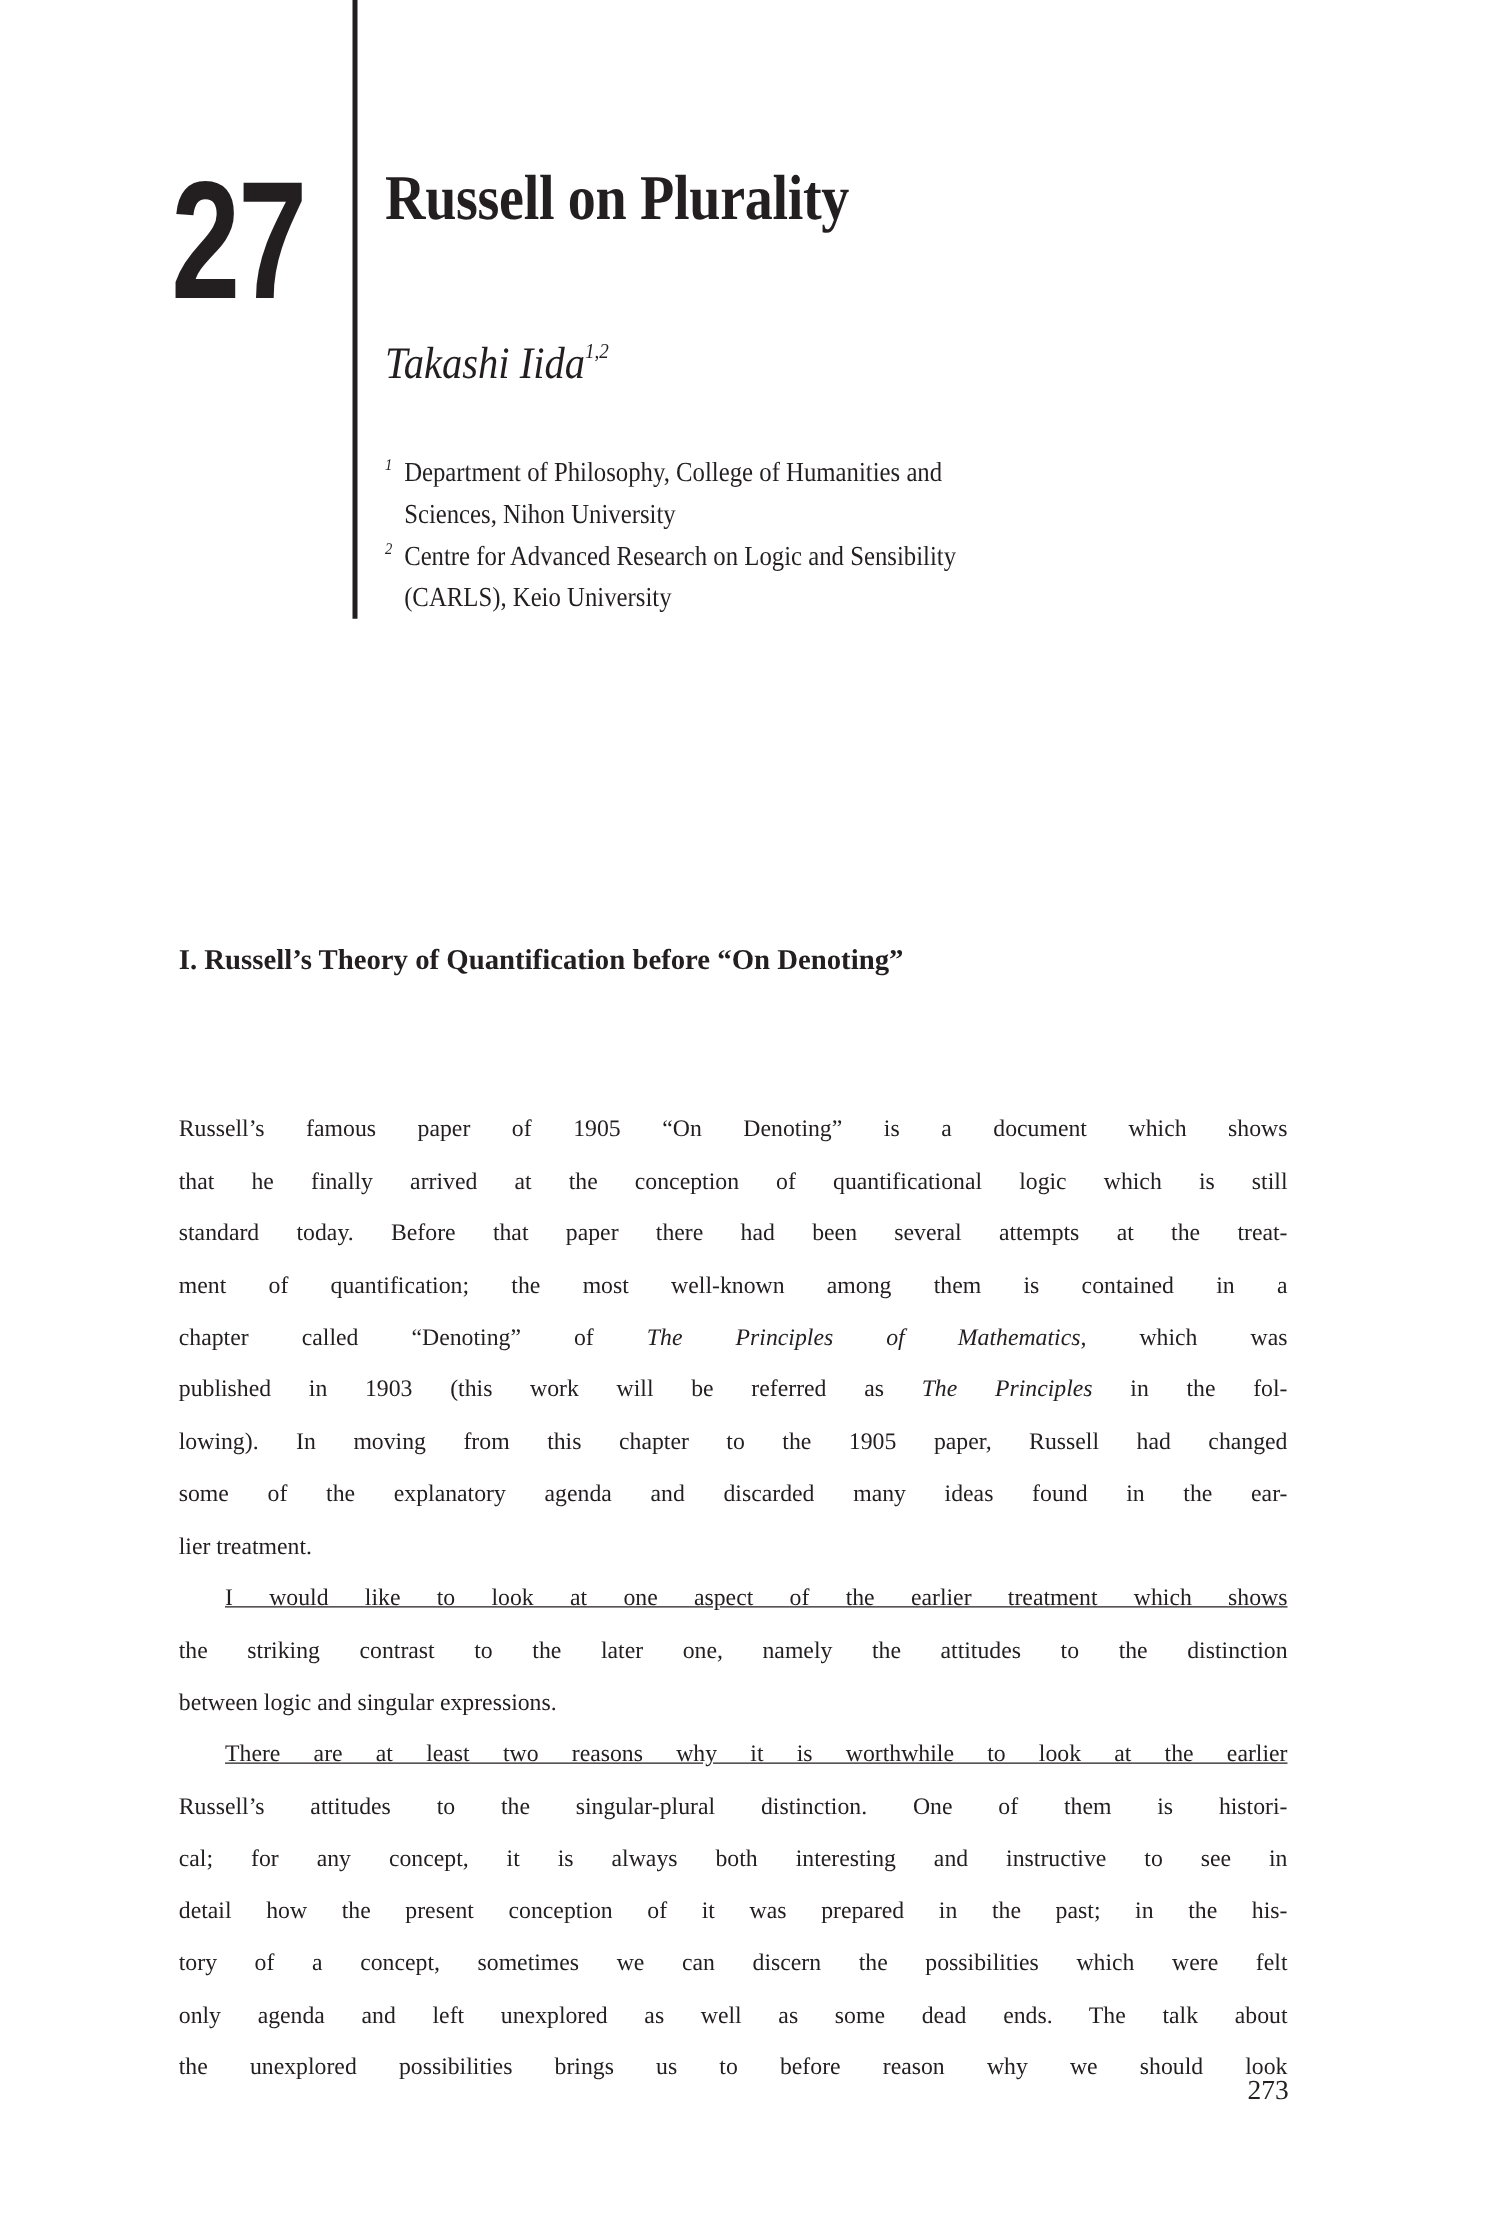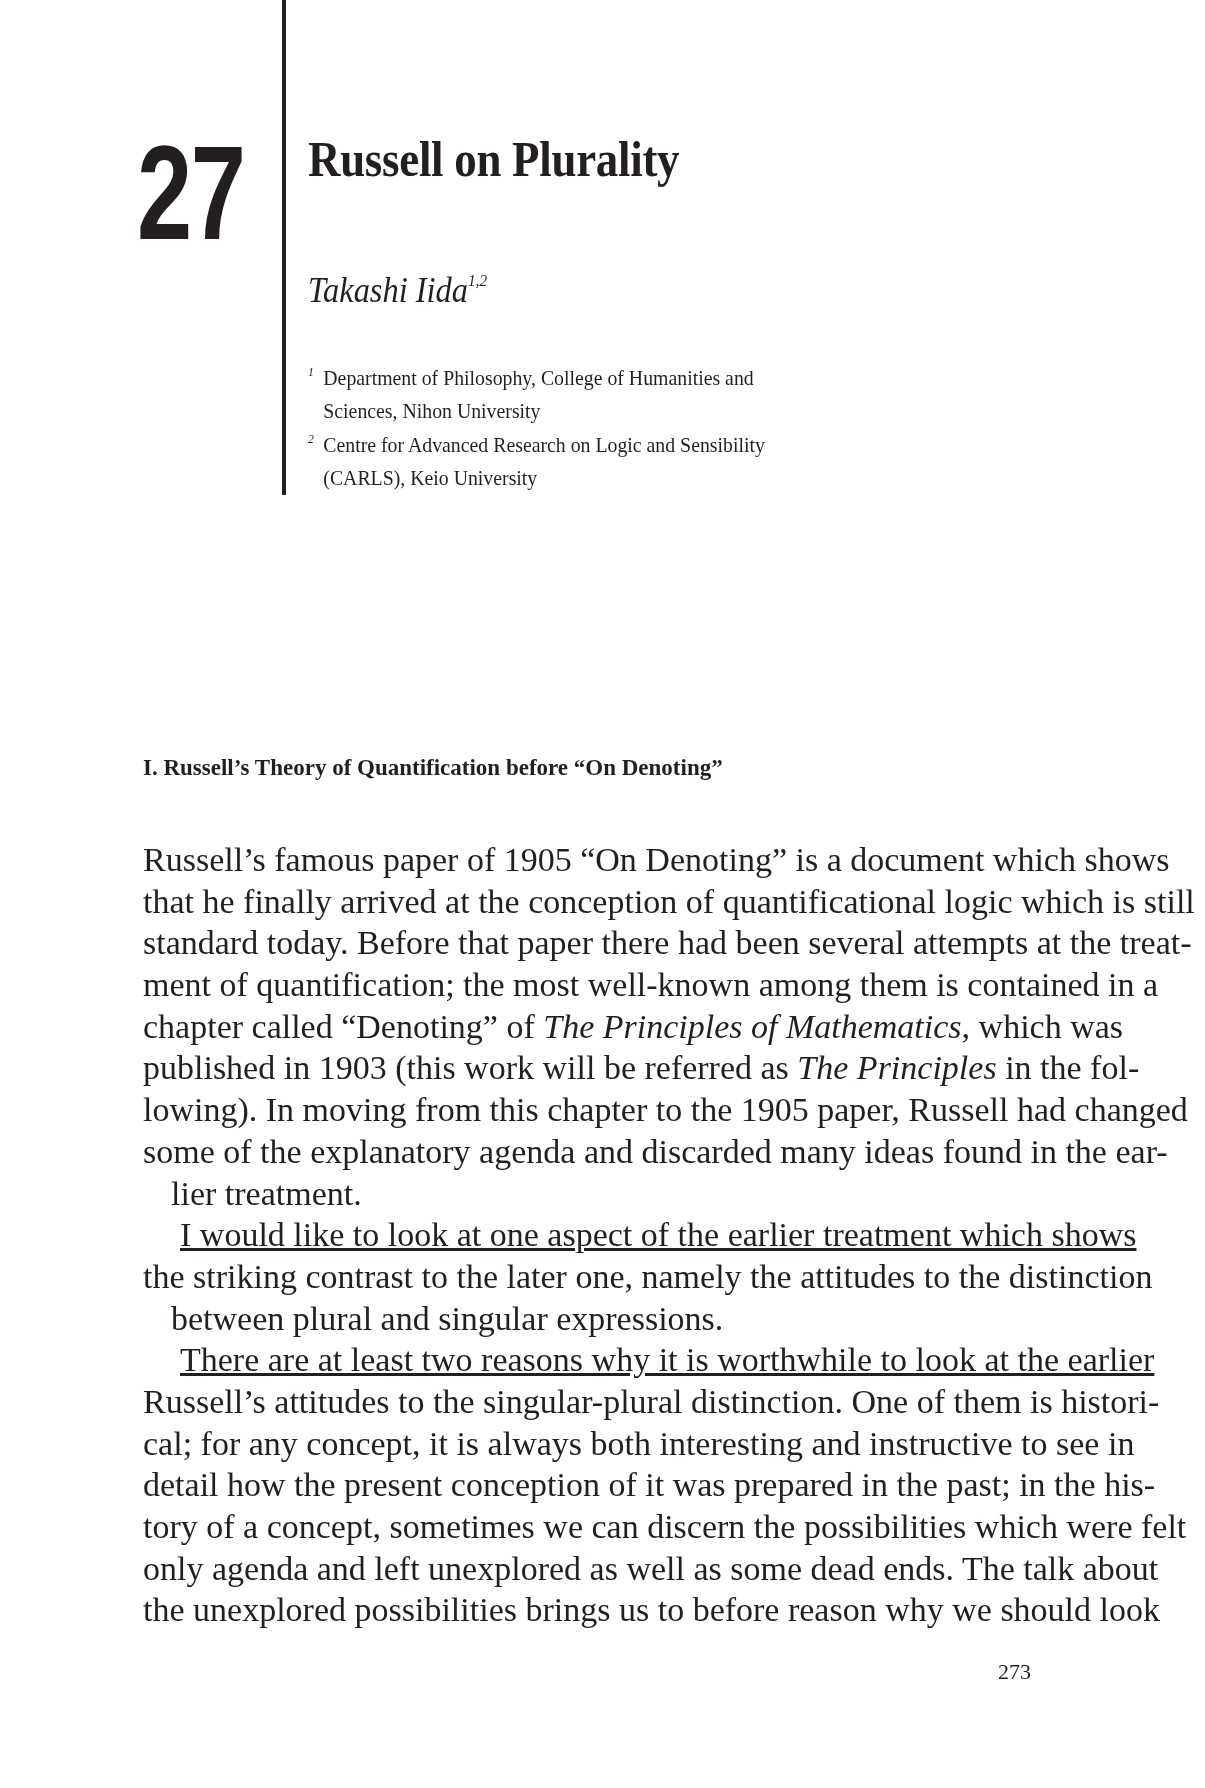--- a/index.html
+++ b/index.html
@@ -92,36 +92,35 @@
     top: 752px;
     width: 885px;
     font-size: 23px;
     line-height: 32px;
     font-weight: bold;
     white-space: nowrap;
   }
   .body-text {
     position: absolute;
     left: 143px;
-    top: 839px;
+    top: 883px;
     width: 887px;
-    font-size: 34px;
+    font-size: 19px;
     line-height: 41.7px;
   }
   .line {
     display: block;
     height: 41.7px;
     text-align: justify;
     text-align-last: justify;
     white-space: nowrap;
     overflow: visible;
   }
   .line.last {
     text-align-last: left;
-    margin-left: 28px;
   }
   .line.indent {
     text-indent: 37px;
     text-decoration: underline;
   }
   .seg-italic {
     font-style: italic;
   }
   .page-number {
     position: absolute;
@@ -159,21 +158,21 @@
       <span class="line"><span>ment of quantification; the most well-known among them is contained in a</span></span>
       <span class="line"><span>chapter called “Denoting” of </span><span class="seg-italic">The Principles of Mathematics</span><span>, which was</span></span>
       <span class="line"><span>published in 1903 (this work will be referred as </span><span class="seg-italic">The Principles</span><span> in the fol-</span></span>
       <span class="line"><span>lowing). In moving from this chapter to the 1905 paper, Russell had changed</span></span>
       <span class="line"><span>some of the explanatory agenda and discarded many ideas found in the ear-</span></span>
       <span class="line last"><span>lier treatment.</span></span>
     </div>
     <div>
       <span class="line indent"><span>I would like to look at one aspect of the earlier treatment which shows</span></span>
       <span class="line"><span>the striking contrast to the later one, namely the attitudes to the distinction</span></span>
-      <span class="line last"><span>between plural and singular expressions.</span></span>
+      <span class="line last"><span>between logic and singular expressions.</span></span>
     </div>
     <div>
       <span class="line indent"><span>There are at least two reasons why it is worthwhile to look at the earlier</span></span>
       <span class="line"><span>Russell’s attitudes to the singular-plural distinction. One of them is histori-</span></span>
       <span class="line"><span>cal; for any concept, it is always both interesting and instructive to see in</span></span>
       <span class="line"><span>detail how the present conception of it was prepared in the past; in the his-</span></span>
       <span class="line"><span>tory of a concept, sometimes we can discern the possibilities which were felt</span></span>
       <span class="line"><span>only agenda and left unexplored as well as some dead ends. The talk about</span></span>
       <span class="line"><span>the unexplored possibilities brings us to before reason why we should look</span></span>
     </div>

